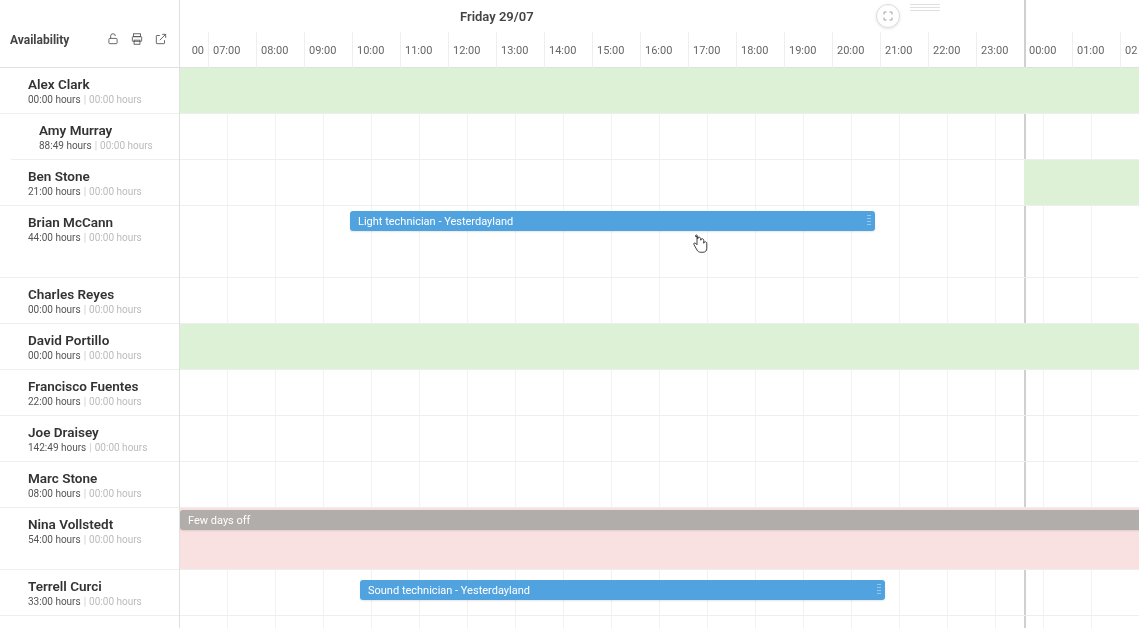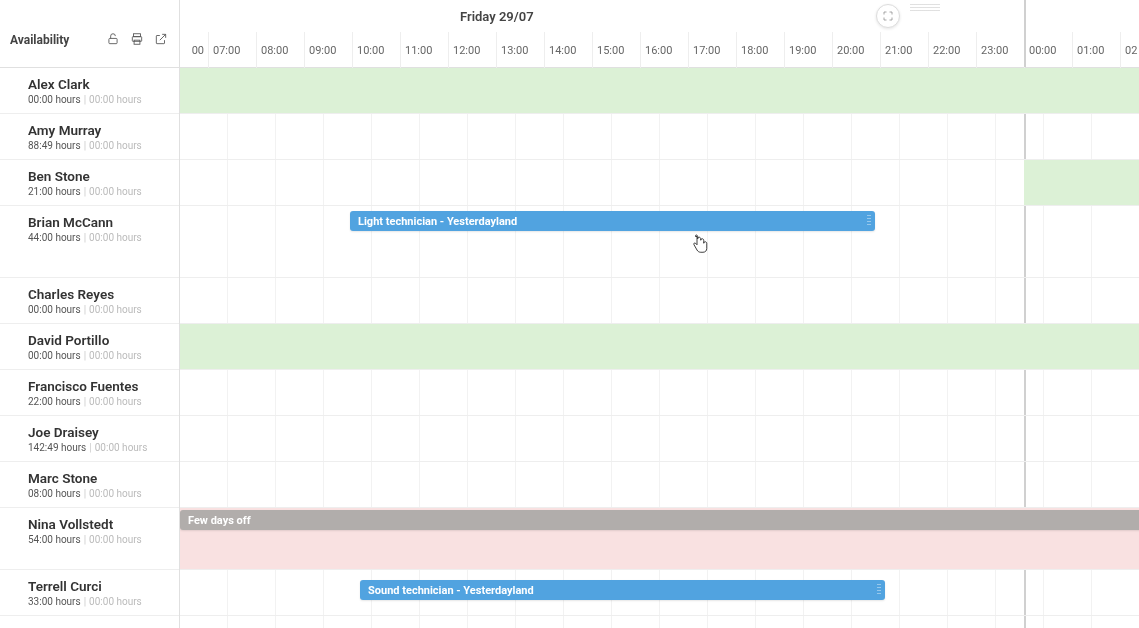--- a/index.html
+++ b/index.html
@@ -52,21 +52,21 @@
     padding-left:4px; font-size:11px; color:#666;
   }
   .hour-cell.first { border-left:none; }
 
   .tl-body {
     position:absolute; left:0; right:0; top:68px; bottom:0;
     background:
       repeating-linear-gradient(to right, transparent, transparent 47px, #f2f2f2 47px, #f2f2f2 48px);
   }
   .tl-row {
-    position:relative; border-bottom:1px solid #eee;font-weight:bold;
+    position:relative; border-bottom:1px solid #eee;
   }
   .shade { position:absolute; top:0; bottom:0; }
   .shade.green { background:#dcf1d6; }
   .shade.pink  { background:#f9e1e1; }
 
   .event {
     position:absolute; height:20px; border-radius:3px;
     font-size:11px; color:#fff; display:flex; align-items:center;
     padding:0 8px; cursor:pointer; box-shadow: 0 1px 2px rgba(0,0,0,.1);
   }
@@ -123,21 +123,21 @@
               <path d="M18 14v5a1 1 0 0 1-1 1H5a1 1 0 0 1-1-1V7a1 1 0 0 1 1-1h5"></path>
             </svg>
       </span>
     </span>
   </div>
   <div id="people-list">
         <div class="person-row" style="height: 46px;">
           <div class="person-name">Alex Clark</div>
           <div class="person-hours"><span>00:00 hours</span><span class="sep">|</span><span class="muted">00:00 hours</span></div>
         </div>
-        <div class="person-row" style="height: 46px;">
+        <div class="person-row" style="height: 46px; margin-left: 11px;">
           <div class="person-name">Amy Murray</div>
           <div class="person-hours"><span>88:49 hours</span><span class="sep">|</span><span class="muted">00:00 hours</span></div>
         </div>
         <div class="person-row" style="height: 46px;">
           <div class="person-name">Ben Stone</div>
           <div class="person-hours"><span>21:00 hours</span><span class="sep">|</span><span class="muted">00:00 hours</span></div>
         </div>
         <div class="person-row" style="height: 72px;">
           <div class="person-name">Brian McCann</div>
           <div class="person-hours"><span>44:00 hours</span><span class="sep">|</span><span class="muted">00:00 hours</span></div>

